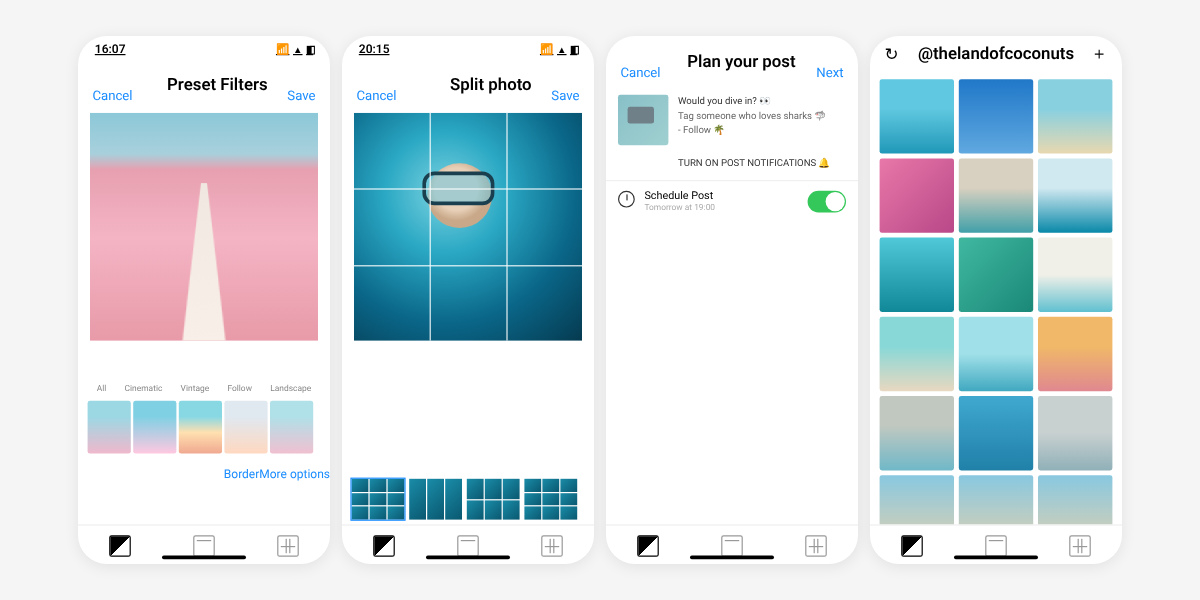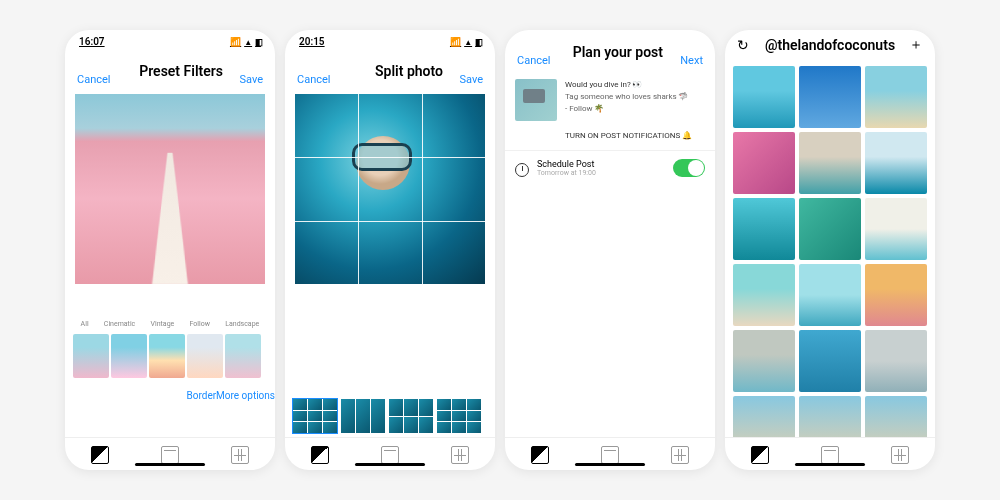--- a/index.html
+++ b/index.html
@@ -106,21 +106,21 @@
   .split-opt.g31{grid-template:1fr/repeat(3,1fr);}
   .split-opt.g32{grid-template:repeat(2,1fr)/repeat(3,1fr);}
   .split-opt div{background:linear-gradient(135deg,#1a8ca8,#0a5870);}
   .split-opt.sel{outline:1.5px solid #1a8cff;}
   .plan-row{display:flex;gap:8px;padding:4px 10px;}
   .plan-thumb{flex:0 0 42px;height:42px;background:linear-gradient(135deg,#88c0c8,#a0d0d0);border-radius:2px;position:relative;}
   .plan-thumb::after{content:"";position:absolute;left:8px;top:10px;width:22px;height:14px;background:#708088;border-radius:2px;}
   .plan-text{font-size:8px;color:#333;line-height:1.5;}
   .plan-text .l2{color:#666;}
   .notif-row{font-size:8px;color:#333;padding:6px 10px 10px 60px;}
-  .schedule-row{display:flex;align-items:flex-end;gap:8px;padding:8px 10px;border-top:1px solid #f0f0f0;}
+  .schedule-row{display:flex;align-items:flex-start;gap:8px;padding:8px 10px;border-top:1px solid #f0f0f0;}
   .clock-icon{width:14px;height:14px;border:1.5px solid #333;border-radius:50%;position:relative;}
   .clock-icon::after{content:"";position:absolute;left:50%;top:20%;width:1px;height:40%;background:#333;}
   .schedule-text{flex:1;font-size:9px;color:#000;}
   .schedule-text .sub{font-size:7px;color:#aaa;}
   .toggle{width:32px;height:18px;background:#34c759;border-radius:9px;position:relative;}
   .toggle::after{content:"";position:absolute;right:1px;top:1px;width:16px;height:16px;background:#fff;border-radius:50%;}
   .feed-grid{display:grid;grid-template-columns:repeat(3,1fr);gap:4px;padding:4px 8px;overflow:hidden;}
   .feed-item{aspect-ratio:1;border-radius:2px;}
   .c-skyteal{background:linear-gradient(180deg,#60c8e0 40%,#2098b8);}
   .c-beachblue{background:linear-gradient(180deg,#2078c8,#60a8e0);}

